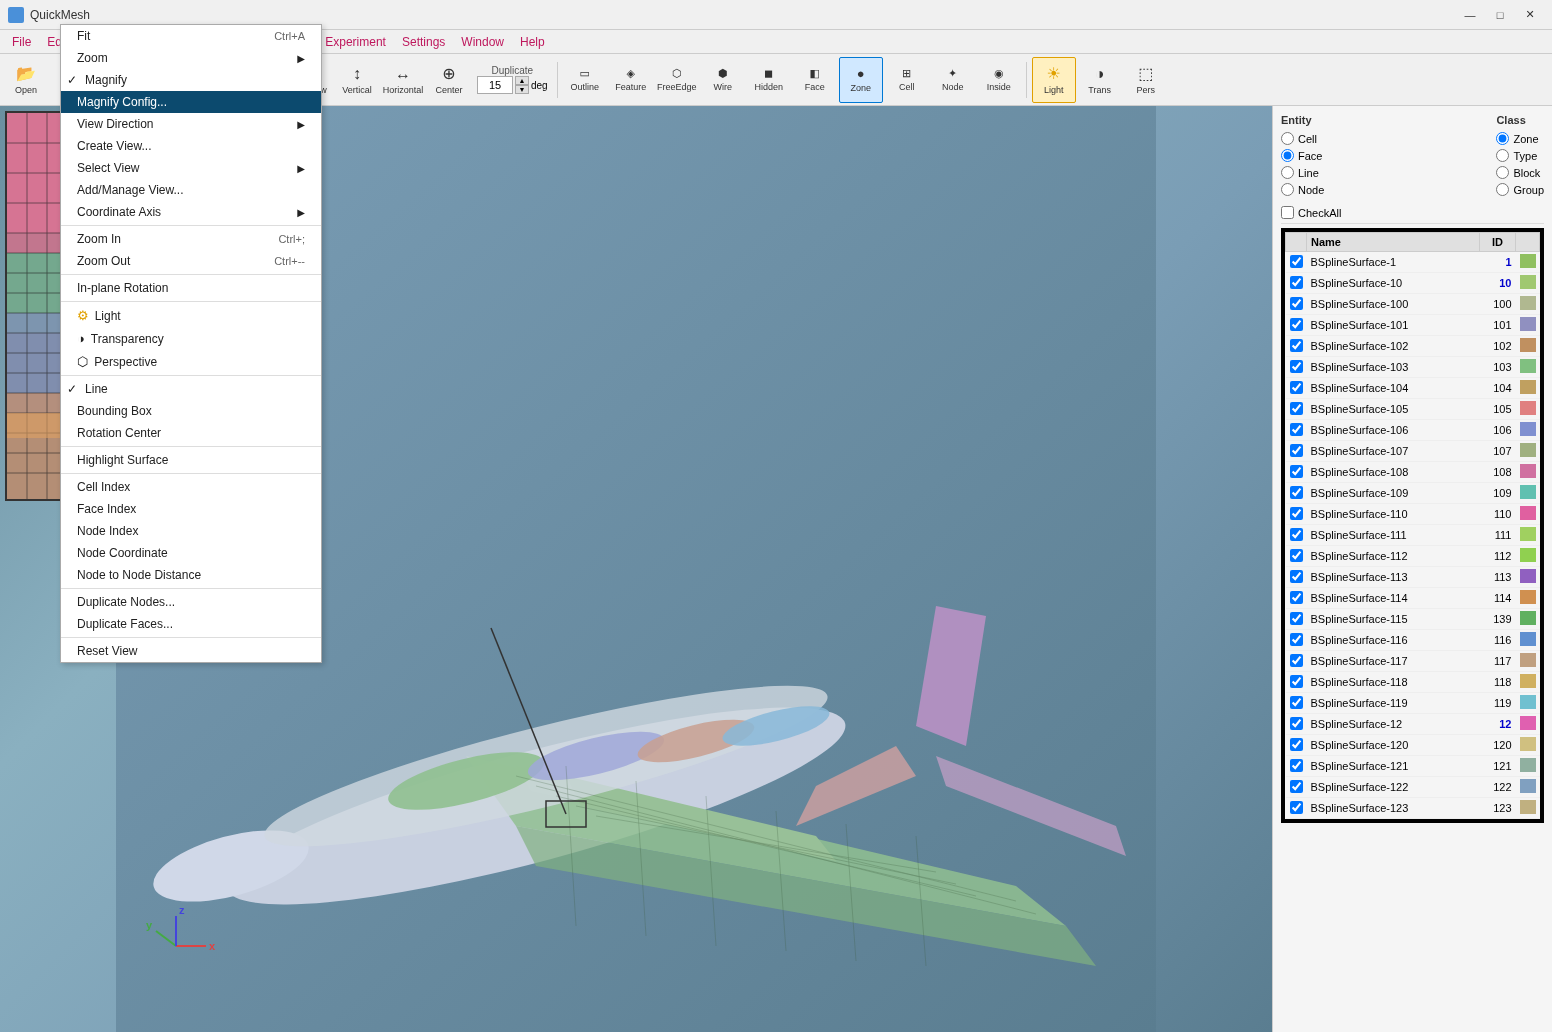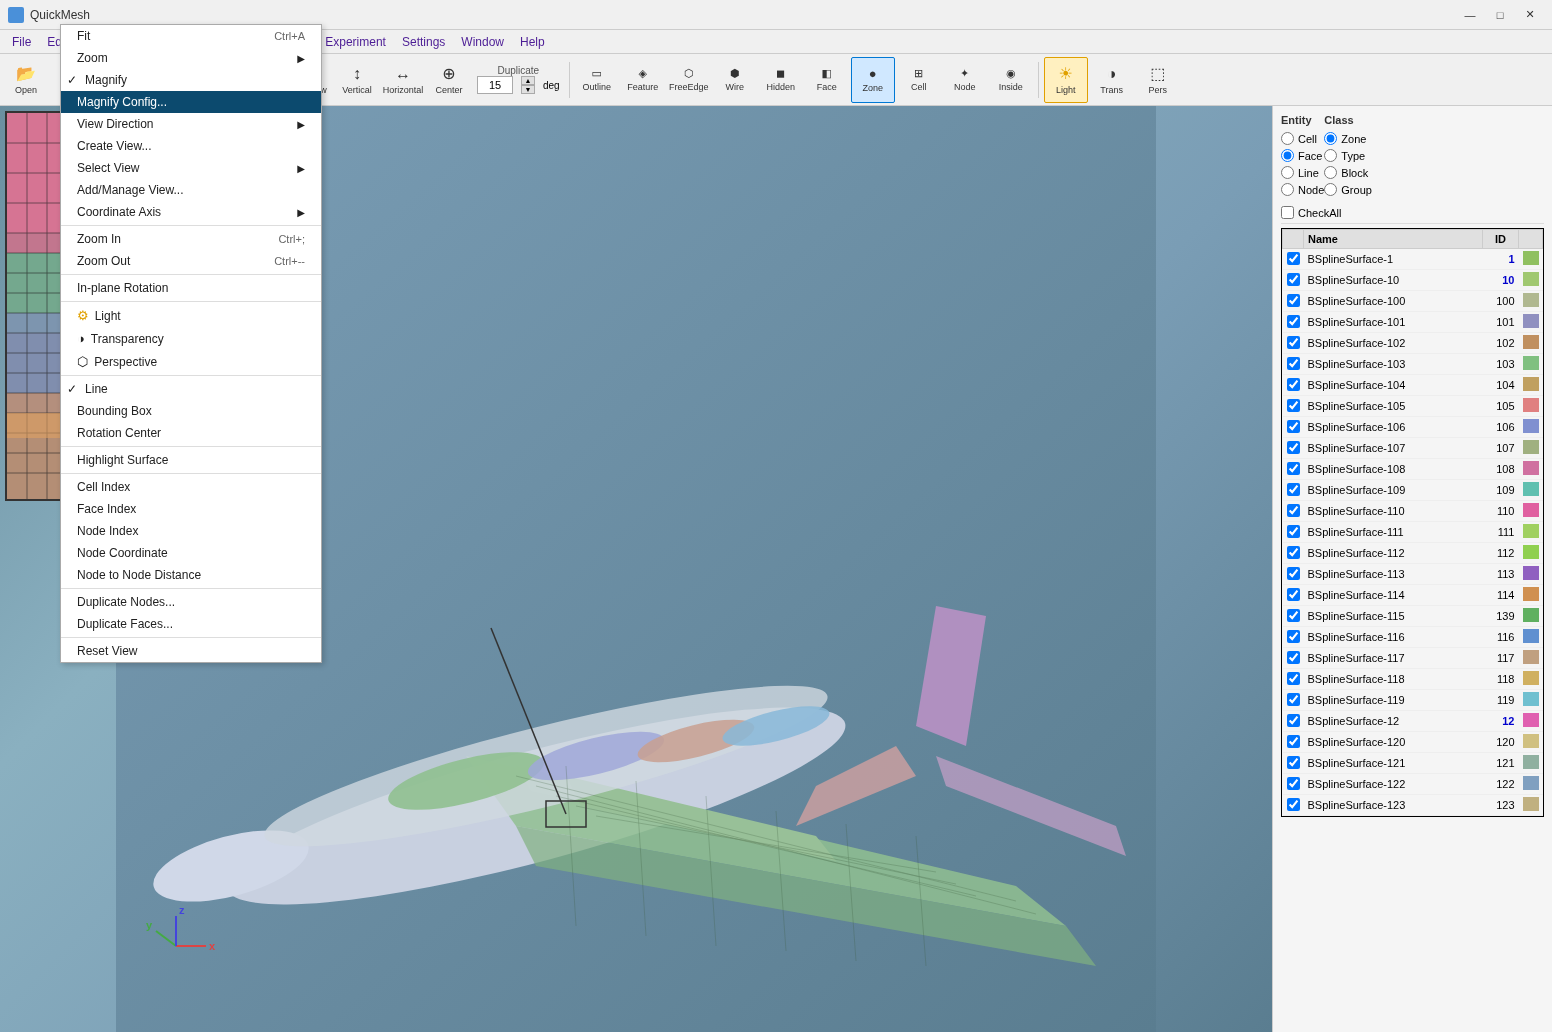--- a/index.html
+++ b/index.html
@@ -26,21 +26,21 @@
       height: 24px;
       display: flex;
       align-items: center;
       border-bottom: 1px solid #ccc;
       padding: 0 4px;
     }
     .menu-item {
       padding: 2px 8px;
       cursor: pointer;
       font-size: 12px;
-      color: #4c1d95;
+      color: #be185d;
       height: 24px;
       display: flex;
       align-items: center;
     }
     .menu-item:hover, .menu-item.active { background: #0078d4; color: white; }
 
     
     #toolbar {
       background: #f0f0f0;
       height: 52px;
@@ -71,21 +71,21 @@
 
     
     .rotation-group {
       display: flex;
       flex-direction: column;
       align-items: center;
       font-size: 10px;
       padding: 0 4px;
     }
     .rotation-group label { font-size: 10px; color: #555; }
-    .rotation-input-row { display: flex; align-items: center; gap: 8px; justify-content: space-between; }
+    .rotation-input-row { display: flex; align-items: center; gap: 2px; justify-content: space-between; }
     .rotation-input-row input { width: 36px; height: 18px; border: 1px solid #aaa; padding: 0 2px; font-size: 11px; text-align: center; }
     .rotation-input-row .spin-btns { display: flex; flex-direction: column; }
     .spin-btn { width: 14px; height: 9px; background: #e0e0e0; border: 1px solid #aaa; cursor: pointer; display: flex; align-items: center; justify-content: center; font-size: 7px; line-height: 1; }
 
     
     #main-layout {
       display: flex;
       height: calc(1032px - 30px - 24px - 52px);
     }
 
@@ -124,21 +124,21 @@
       border-bottom: 2px solid #f5f5f5;
       margin-bottom: -1px;
     }
 
     
     #property-panel {
       padding: 8px;
       overflow-y: auto;
       flex: 1;
     }
-    .property-row { display: flex; margin-bottom: 6px; }
+    .property-row { display: flex; justify-content: space-between; margin-bottom: 6px; }
     .property-col { display: flex; flex-direction: column; gap: 4px; }
     .property-col label { font-size: 11px; font-weight: bold; color: #333; margin-bottom: 2px; }
     .radio-item { display: flex; align-items: center; gap: 4px; font-size: 11px; cursor: pointer; }
     .radio-item input { margin: 0; }
 
     
     .check-all-row { display: flex; align-items: center; gap: 4px; font-size: 11px; padding: 4px 0; border-bottom: 1px solid #ddd; margin-bottom: 4px; }
 
     
     #surface-table { width: 100%; border-collapse: collapse; font-size: 11px; }
@@ -644,21 +644,21 @@
             <span>Group</span>
           </div>
         </div>
       </div>
 
       <div class="check-all-row">
         <input type="checkbox" style="">
         <span>CheckAll</span>
       </div>
 
-      <div style="overflow:hidden;border:1px solid #000000;">
+      <div style="overflow:hidden;border:4px solid #000000;">
         <table id="surface-table">
           <thead>
             <tr>
               <th style="width:20px;"></th>
               <th>Name</th>
               <th class="id-col">ID</th>
               <th class="color-col"></th>
             </tr>
           </thead>
           <tbody id="surface-table-body">

